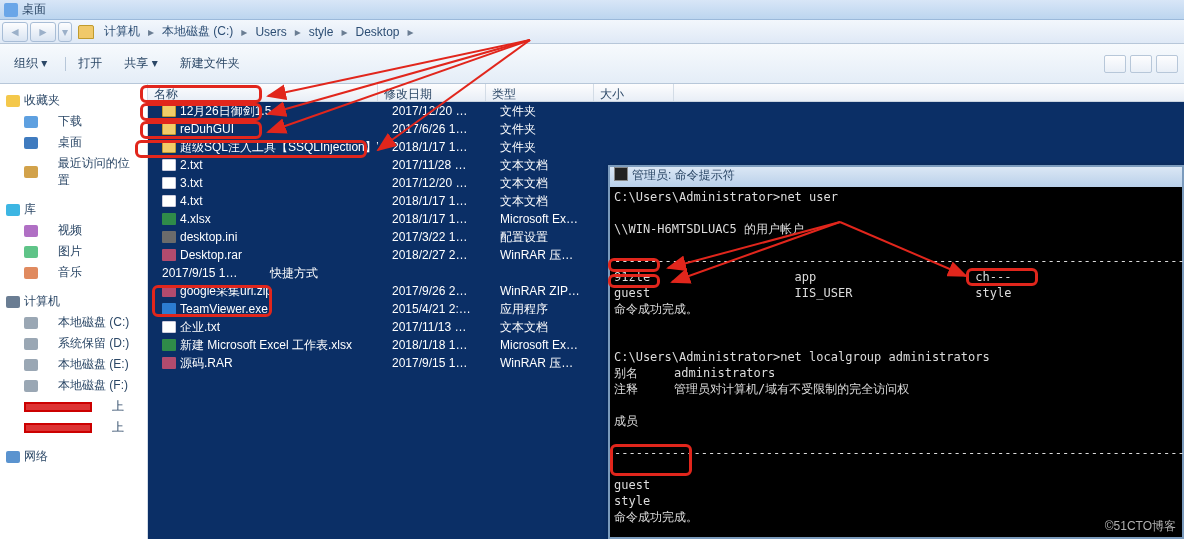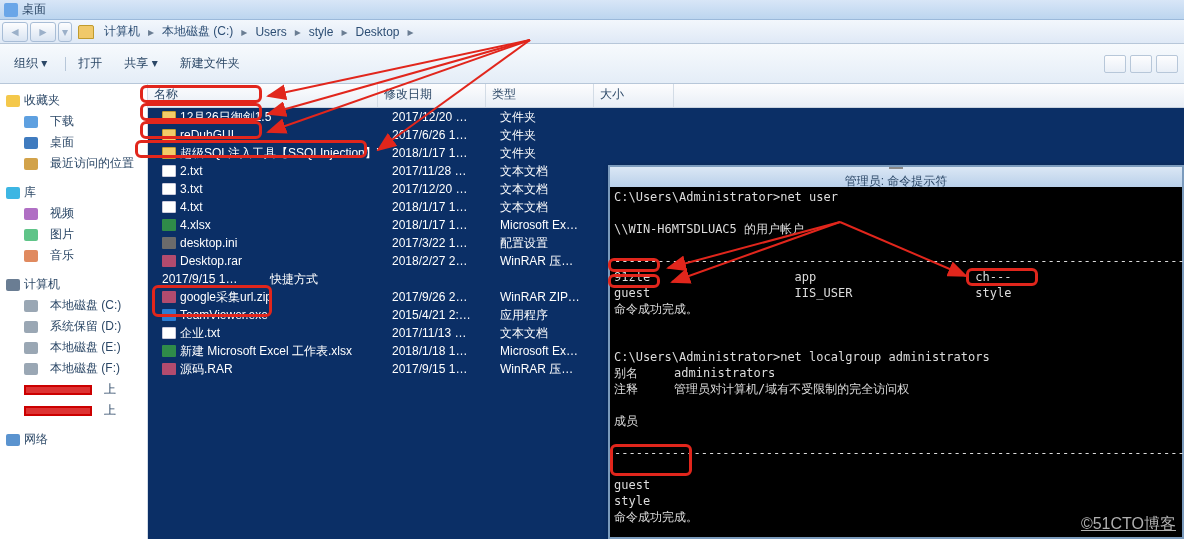--- a/index.html
+++ b/index.html
@@ -24,37 +24,37 @@
 .toolbar .tbtn { padding: 2px 8px; margin-right: 6px; }
 .toolbar .sep { width:1px; height:14px; background:#b7c7d9; margin: 0 4px; }
 .toolbar .right { margin-left:auto; display:flex; gap:4px; }
 .toolbar .right .ib { width:22px; height:18px; border:1px solid #b7c7d9; border-radius:2px; background:linear-gradient(#fdfdfe,#e9eff7); }
 
 
 .main { display:flex; height: calc(539px - 68px); }
 .sidebar { width: 148px; background:#fff; border-right:1px solid #d3dce6; padding: 6px 4px; overflow:hidden; }
 .sb-sec { margin-bottom: 8px; }
 .sb-head { display:flex; align-items:center; gap:4px; padding: 2px 2px; color:#2b4766; }
-.sb-item { display:flex; align-items:center; gap:12px; padding: 2px 2px 2px 20px; color:#2b4766; }
+.sb-item { display:flex; align-items:center; gap:20px; padding: 2px 2px 2px 20px; color:#2b4766; }
 .sb-ic { width:14px; height:12px; border-radius:2px; }
 .sb-star { background:#f4c84b; }
 .sb-dl { background:#5ea0e0; }
 .sb-desk { background:#3f7bbf; }
 .sb-recent { background:#d2a24a; }
 .sb-lib { background:#3db6e3; }
 .sb-vid { background:#b06fc4; }
 .sb-pic { background:#5fc488; }
 .sb-mus { background:#e08a5f; }
 .sb-pc { background:#6a7d93; }
 .sb-dsk { background:#9aa7b4; }
 .sb-net { background:#5a93cf; }
 .sb-red { background:#d33; width:68px; height:10px; border:2px solid #c00; }
 
 .content { flex:1; background:#0b2f66; position:relative; color:#fff; }
-.colhead { height: 24px; background: linear-gradient(#fdfdfe,#e8eef6); border-bottom:1px solid #c9d3df; display:flex; color:#2b4766; position:relative; }
+.colhead { height: 18px; background: linear-gradient(#fdfdfe,#e8eef6); border-bottom:1px solid #c9d3df; display:flex; color:#2b4766; position:relative; }
 .colhead .ch { padding: 2px 6px; border-right:1px solid #d3dce6; }
 .ch-name { width: 230px; }
 .ch-date { width: 108px; }
 .ch-type { width: 108px; }
 .ch-size { width: 80px; }
 
 .files { }
 .row { height: 18px; display:flex; align-items:center; color:#fff; }
 .row .c { padding: 0 14px; overflow:hidden; white-space:nowrap; text-overflow:ellipsis; }
 .c-name { width: 230px; display:flex; align-items:center; gap:4px; }
@@ -72,26 +72,26 @@
 .fic-exe { background:#2c7cd1; }
 
 
 .hl { position:absolute; border:3px solid #e1261c; border-radius:6px; pointer-events:none; }
 
 
 svg.arrows { position:absolute; left:0; top:0; width:1184px; height:539px; pointer-events:none; }
 
 
 .cmd { position:absolute; left:608px; top:165px; width:576px; height:374px; background:#000; border:2px solid #7b9bbd; box-shadow: 2px 2px 6px rgba(0,0,0,.4); }
-.cmd-title { height:20px; background: linear-gradient(#dbe7f5,#b9d0ea); display:flex; align-items:center; padding:0 4px; color:#2b4766; gap:4px;flex-direction:column; }
+.cmd-title { height:20px; background: linear-gradient(#dbe7f5,#b9d0ea); display:flex; align-items:flex-start; padding:0 4px; color:#2b4766; gap:4px; }
 .cmd-title .cmdic { width:14px; height:14px; background:#222; border:1px solid #888; }
 .cmd-body { font-family: "NSimSun","SimSun","Consolas",monospace; font-size:12px; color:#dcdcdc; padding:2px 4px; line-height:16px; white-space:pre; }
 
 
-.wm { position:absolute; right:8px; bottom:4px; color:#b0b0b0; font-size:16px;text-decoration:underline; }
+.wm { position:absolute; right:8px; bottom:4px; color:#b0b0b0; font-size:12px; }
 </style>
 </head>
 <body>
 
 <div class="titlebar">
   <div class="ticon"></div>
   <span>桌面</span>
 </div>
 
 <div class="navbar">

